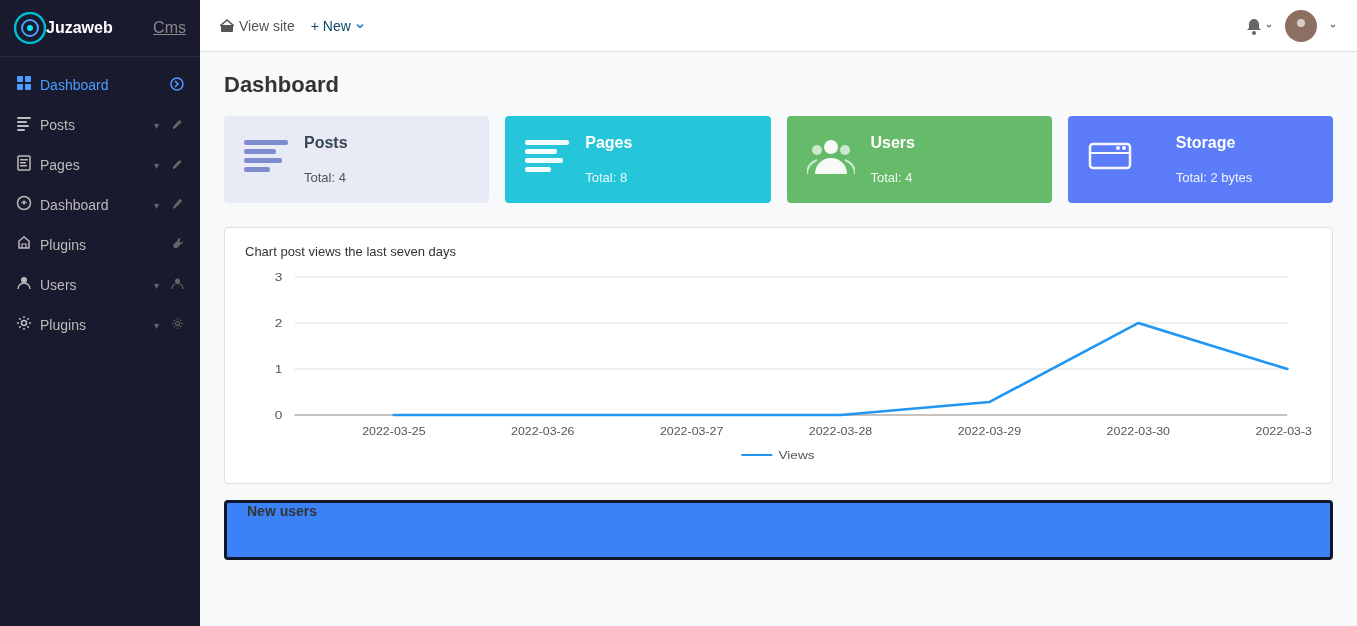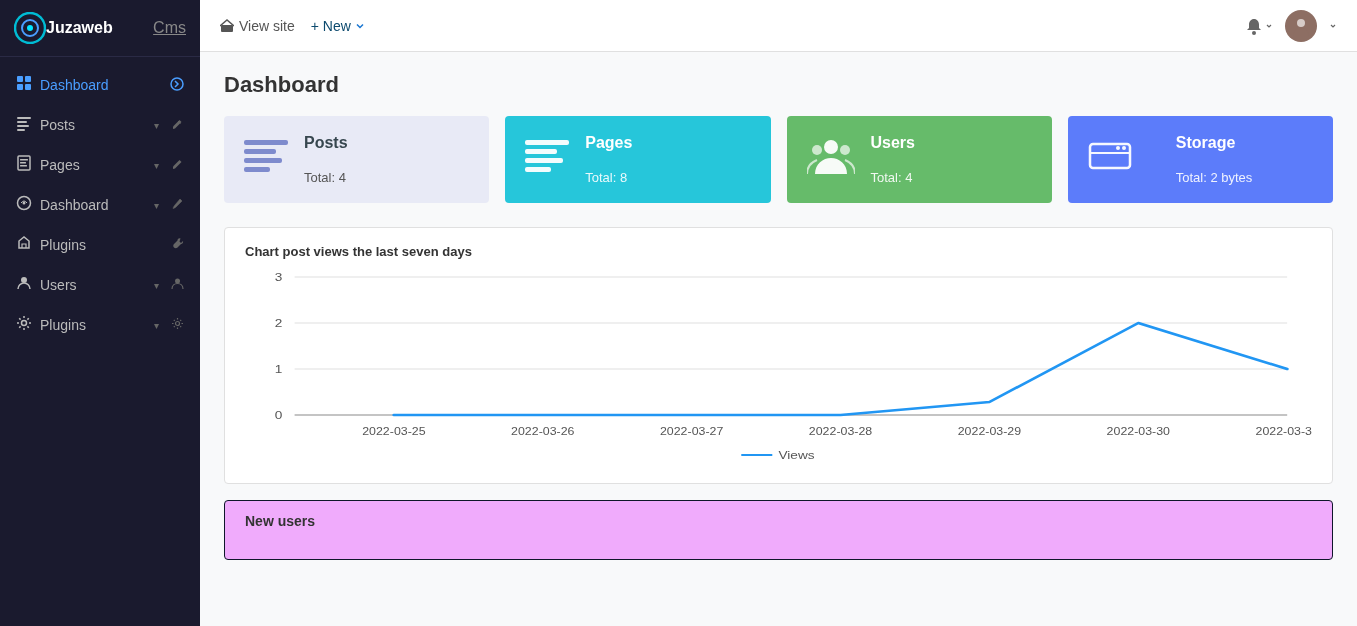--- a/index.html
+++ b/index.html
@@ -167,45 +167,45 @@
     
     .chart-section {
       background: #fff;
       border: 1px solid #e0e0e0;
       border-radius: 4px;
       padding: 16px 20px;
       margin-bottom: 16px;
     }
     .chart-title {
       font-size: 13px;
-      font-weight: 700;
+      font-weight: 400;
       color: #333;
       margin-bottom: 8px;
     }
     .chart-area {
       position: relative;
       height: 200px;
       width: 100%;
     }
     .chart-svg {
       width: 100%;
       height: 100%;
     }
 
     
     .bottom-row {
       display: flex;
       gap: 16px;
     }
     .bottom-card {
       flex: 1;
-      background: #f0abfc;
-      border: 1px solid #0f172a;
+      background: #3b82f6;
+      border: 3px solid #0f172a;
       border-radius: 4px;
-      padding: 12px 20px;
+      padding: 0 20px;
       min-height: 60px;
     }
     .bottom-card-title {
       font-size: 14px;
       font-weight: 600;
       color: #333;
     }
   </style>
 </head>
 <body>

